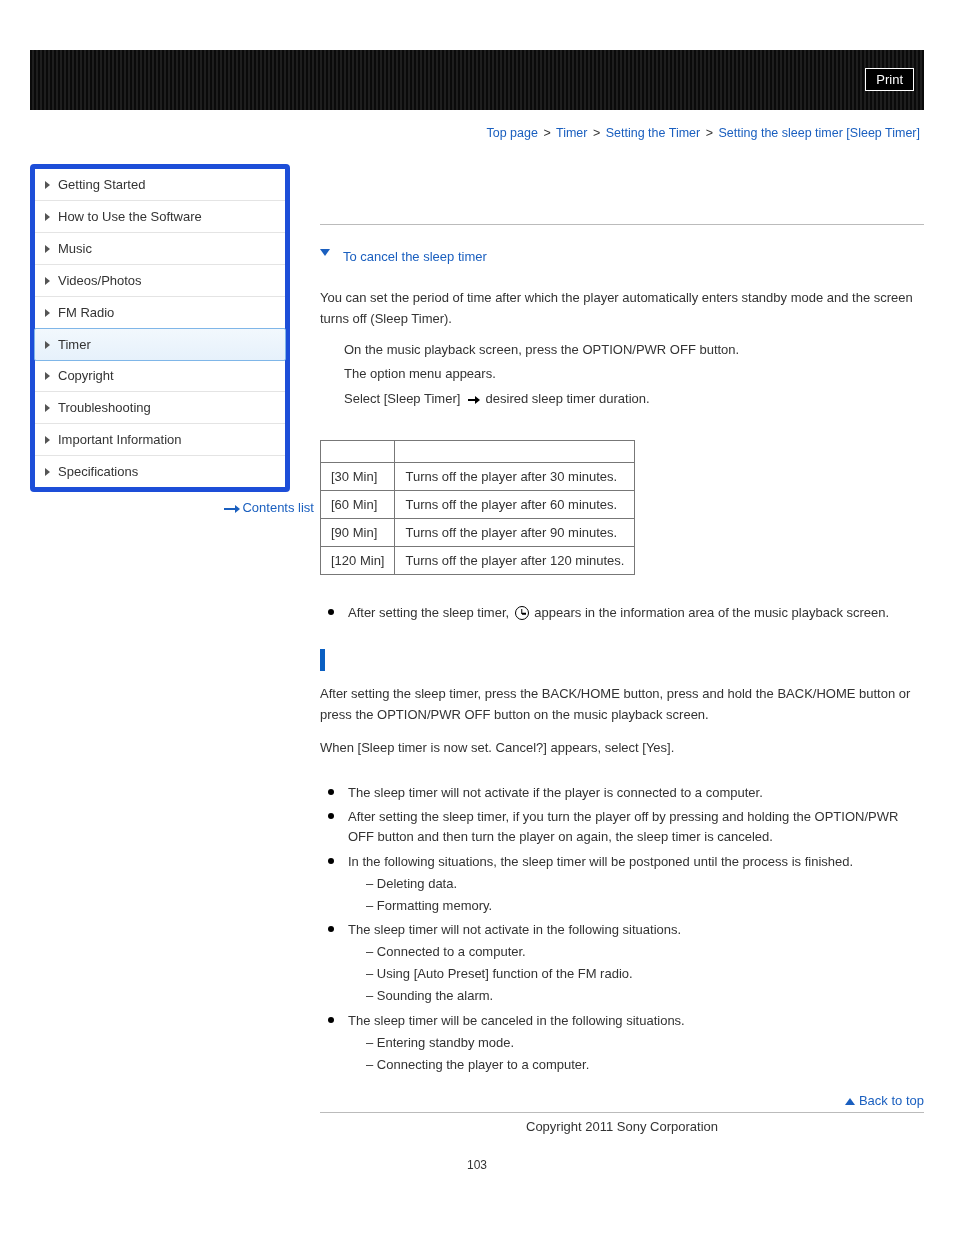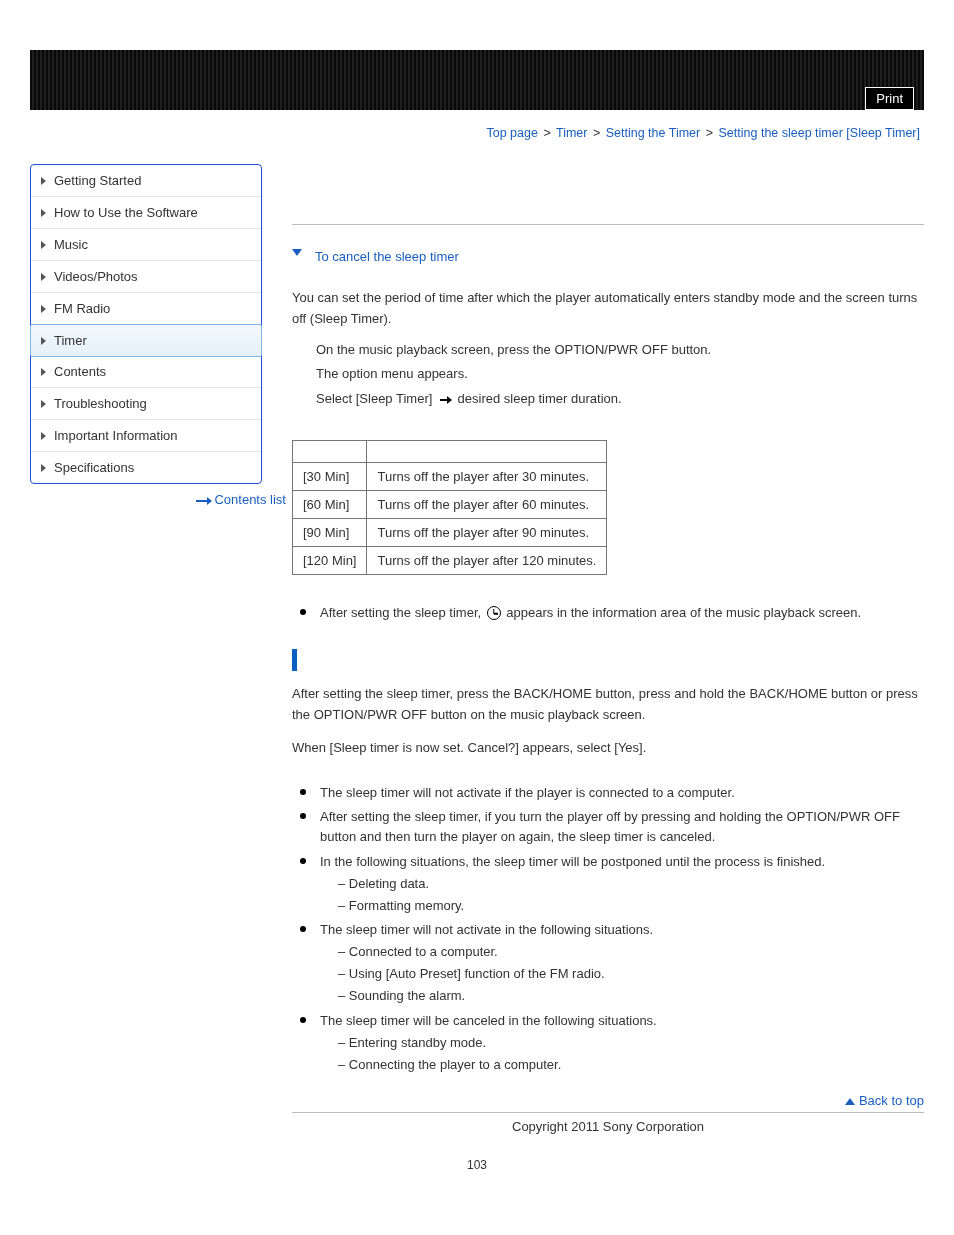--- a/index.html
+++ b/index.html
@@ -17,41 +17,41 @@
   }
   .top-banner {
     height: 60px;
     background: repeating-linear-gradient(90deg, #0a0a0a 0 2px, #1e1e1e 2px 4px);
     position: relative;
     margin-bottom: 8px;
   }
   .print-btn {
     position: absolute;
     right: 10px;
-    bottom: 0;
+    bottom: 19px;
     background: #000;
     color: #fff;
     border: 1px solid #fff;
     padding: 3px 10px;
     font-size: 13px;
     cursor: pointer;
   }
   .breadcrumb {
     text-align: right;
     font-size: 12.5px;
     color: #1a5fbf;
     padding: 8px 4px 24px 4px;
   }
   .breadcrumb a { color: #1a5fbf; text-decoration: none; }
   .breadcrumb .sep { color: #333; margin: 0 2px; }
   .layout { display: flex; align-items: flex-start; }
   .sidebar {
-    width: 232px;
+    width: 260px;
     flex-shrink: 0;
-    border: 1px solid #1d4ed8;
+    border: 5px solid #1d4ed8;
     border-radius: 4px;
     margin-right: 30px;
   }
   .side-item {
     display: flex;
     align-items: center;
     padding: 8px 10px;
     border-bottom: 1px solid #e4e4e4;
     font-size: 13px;
     color: #333;
@@ -244,21 +244,21 @@
         <div class="side-item">
             <span class="side-arrow"></span>
             <span>FM Radio</span>
           </div>
         <div class="side-item active">
             <span class="side-arrow"></span>
             <span>Timer</span>
           </div>
         <div class="side-item">
             <span class="side-arrow"></span>
-            <span>Contents</span>
+            <span>Copyright</span>
           </div>
         <div class="side-item">
             <span class="side-arrow"></span>
             <span>Troubleshooting</span>
           </div>
         <div class="side-item">
             <span class="side-arrow"></span>
             <span>Important Information</span>
           </div>
         <div class="side-item">

